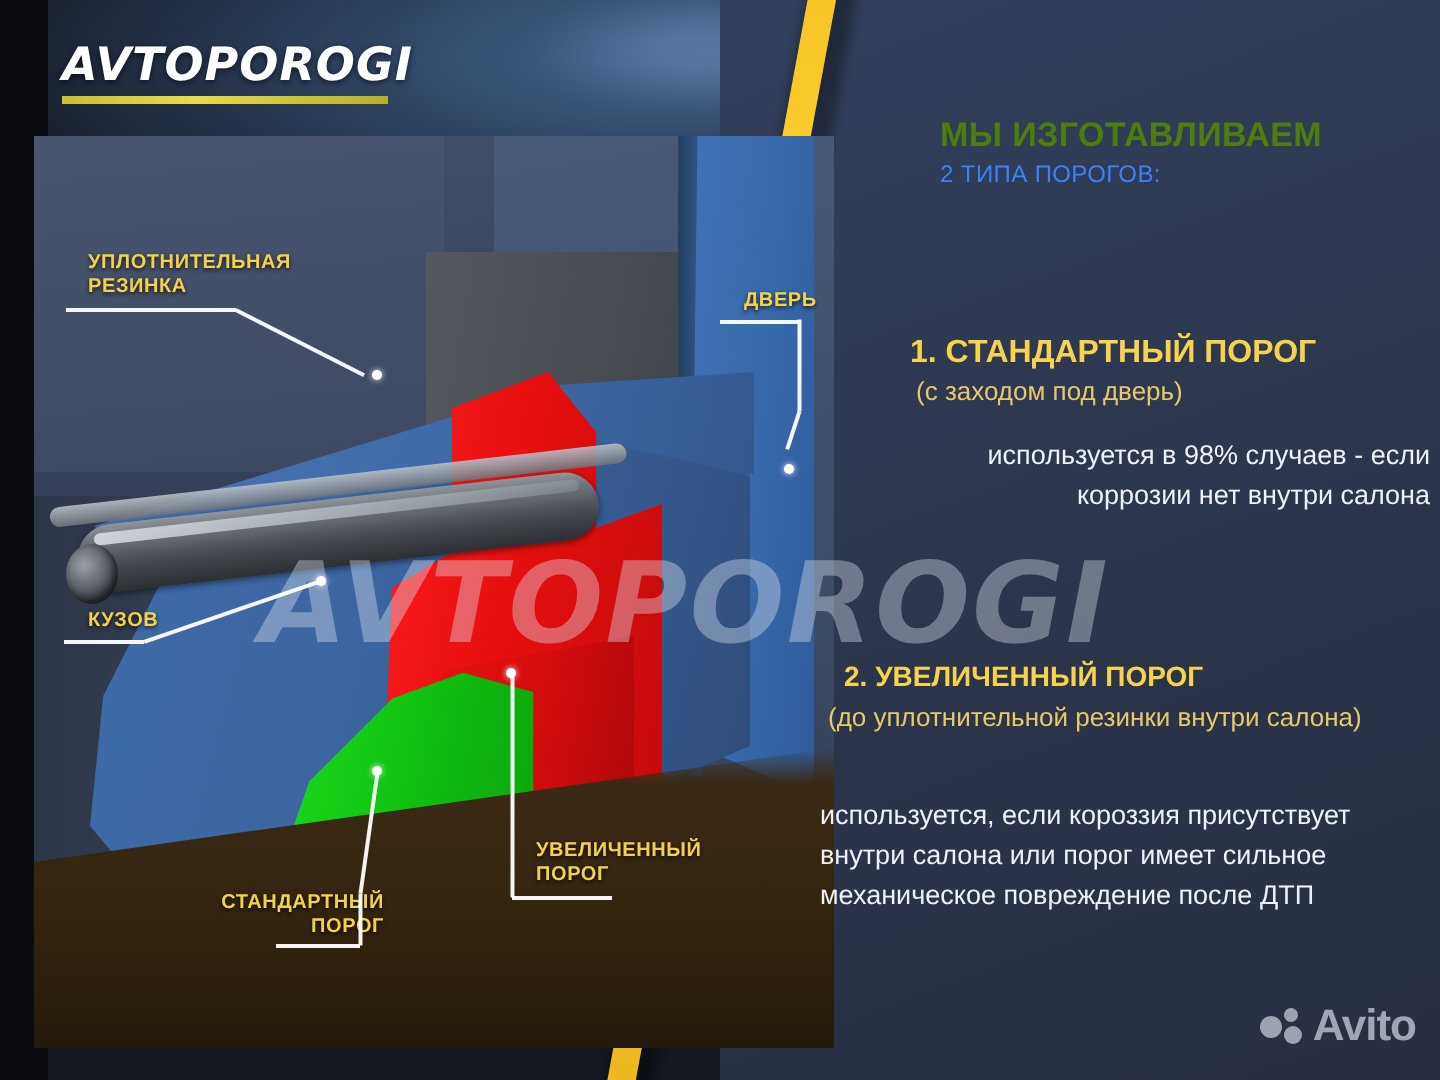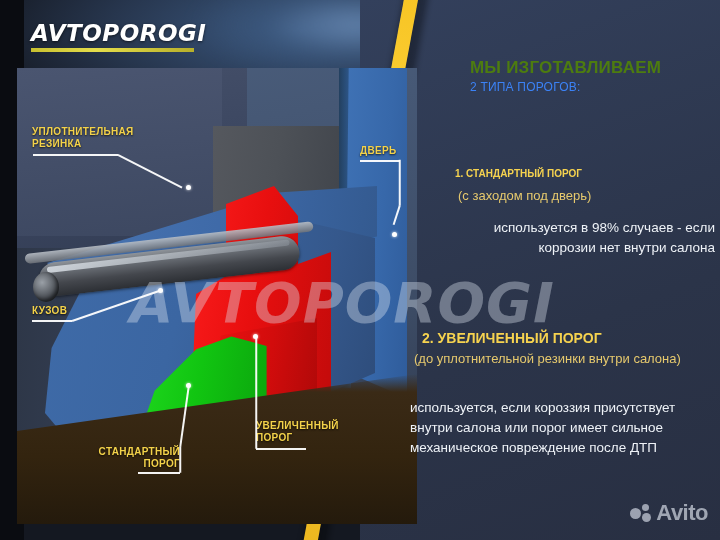--- a/index.html
+++ b/index.html
@@ -115,36 +115,36 @@
     font-family:"DejaVu Sans", sans-serif;}
 
   
   .logo{position:absolute;left:31px;top:20px;}
   .logo-text{font-size:23px;font-weight:900;font-style:italic;color:#ffffff;letter-spacing:.5px;
     font-family:"DejaVu Sans", sans-serif;text-shadow:0 1px 3px rgba(0,0,0,.6);}
   .logo-rule{margin-top:2px;height:4px;width:163px;
     background:linear-gradient(90deg,#c8c030,#e4dd4b 40%,#b7af2a);}
 
   
-  .callout{position:absolute;}
+  .callout{position:absolute;margin-left:12px;}
   .callout .ctext{font-size:10px;font-weight:700;color:#f3d24a;line-height:12px;
     letter-spacing:.3px;text-shadow:0 1px 2px rgba(0,0,0,.75);white-space:nowrap;}
   .cline{position:absolute;height:1.5px;background:#ffffff;opacity:.95;transform-origin:0 50%;}
   .cbar{position:absolute;height:1.5px;background:#ffffff;opacity:.95;}
   .cdot{position:absolute;width:5px;height:5px;border-radius:50%;background:#ffffff;
     box-shadow:0 0 3px rgba(255,255,255,.9);}
 
   
   .rp-inner{position:absolute;left:405px;top:0;width:300px;height:540px;}
   .head1{position:absolute;left:65px;top:58px;font-size:17px;font-weight:900;color:#4d7c0f;
      letter-spacing:.2px;}
   .head2{position:absolute;left:65px;top:80px;font-size:12px;font-weight:400;color:#3b82f6;
      letter-spacing:.2px;}
 
-  .s1h{position:absolute;left:50px;top:168px;font-size:10px;font-weight:800;color:#f6d34f;}
+  .s1h{position:absolute;left:50px;top:168px;font-size:16px;font-weight:800;color:#f6d34f;}
   .s1s{position:absolute;left:53px;top:188px;font-size:13px;color:#e6c96d;font-weight:400;}
   .s1b{position:absolute;left:48px;top:218px;width:262px;font-size:13.5px;color:#eef2f7;
      line-height:20px;text-align:right;}
 
   .s2h{position:absolute;left:17px;top:330px;font-size:14px;font-weight:800;color:#f6d34f;}
   .s2s{position:absolute;left:9px;top:350px;width:280px;font-size:13px;color:#e6c96d;line-height:18px;}
   .s2b{position:absolute;left:5px;top:398px;width:290px;font-size:13.5px;color:#eef2f7;
      line-height:20px;}
 
   

